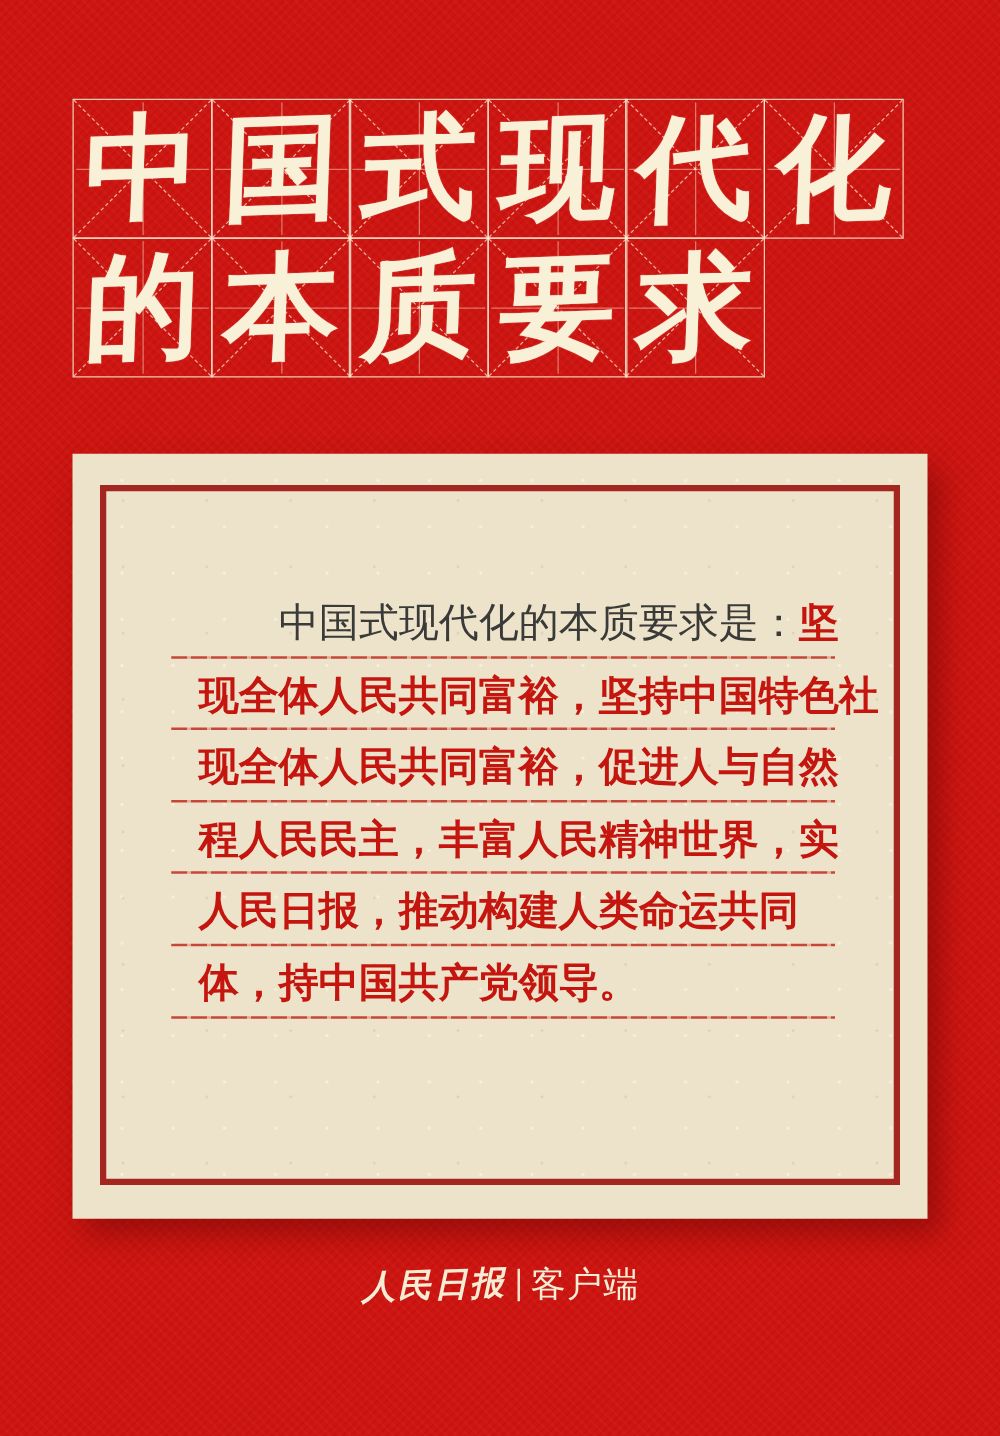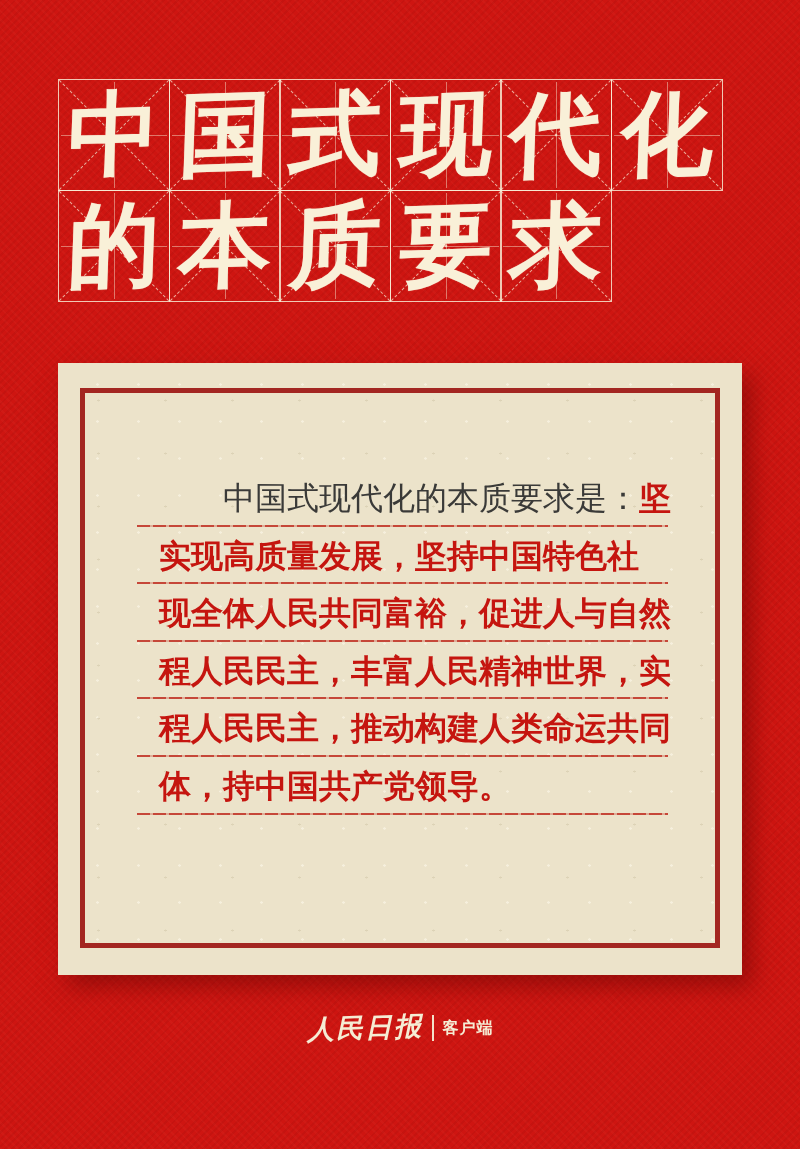--- a/index.html
+++ b/index.html
@@ -77,21 +77,21 @@
   .footer{
     position:absolute;left:0;top:1008px;width:800px;height:40px;
     display:flex;align-items:center;justify-content:center;gap:9px;
     color:#f5ecd4;
   }
   .brand-script{
     font-family:"DejaVu Serif",serif;font-weight:700;font-style:italic;
     font-size:27px;transform:rotate(-2deg);letter-spacing:2px;
   }
   .brand-divider{width:2px;height:26px;background:#f5ecd4;opacity:0.95;}
-  .brand-suffix{font-weight:700;font-size:16px;letter-spacing:1px;}
+  .brand-suffix{font-weight:400;font-size:28px;letter-spacing:1px;}
 </style>
 </head>
 <body>
 
 <div class="grid-row row1">
   <div class="grid-cell">
     <div class="diag-a"></div>
     <div class="diag-b"></div>
     <div class="cross-h"></div>
     <div class="cross-v"></div>
@@ -172,30 +172,30 @@
   </div>
 </div>
 
 <div class="card">
   <div class="card-inner-border"></div>
   <div class="card-text">
     <div class="text-line first">
       <span class="seg-black">中国式现代化的本质要求是：</span><span class="seg-red">坚</span>
     </div>
     <div class="text-line">
-      <span class="seg-black"></span><span class="seg-red">实现高质量发展，坚持中国特色社</span>
+      <span class="seg-black"></span><span class="seg-red">现全体人民共同富裕，坚持中国特色社</span>
     </div>
     <div class="text-line">
       <span class="seg-black"></span><span class="seg-red">现全体人民共同富裕，促进人与自然</span>
     </div>
     <div class="text-line">
       <span class="seg-black"></span><span class="seg-red">程人民民主，丰富人民精神世界，实</span>
     </div>
     <div class="text-line">
-      <span class="seg-black"></span><span class="seg-red">程人民民主，推动构建人类命运共同</span>
+      <span class="seg-black"></span><span class="seg-red">人民日报，推动构建人类命运共同</span>
     </div>
     <div class="text-line">
       <span class="seg-black"></span><span class="seg-red">体，持中国共产党领导。</span>
     </div>
   </div>
 </div>
 
 <div class="footer">
   <span class="brand-script">人民日报</span>
   <span class="brand-divider"></span>

